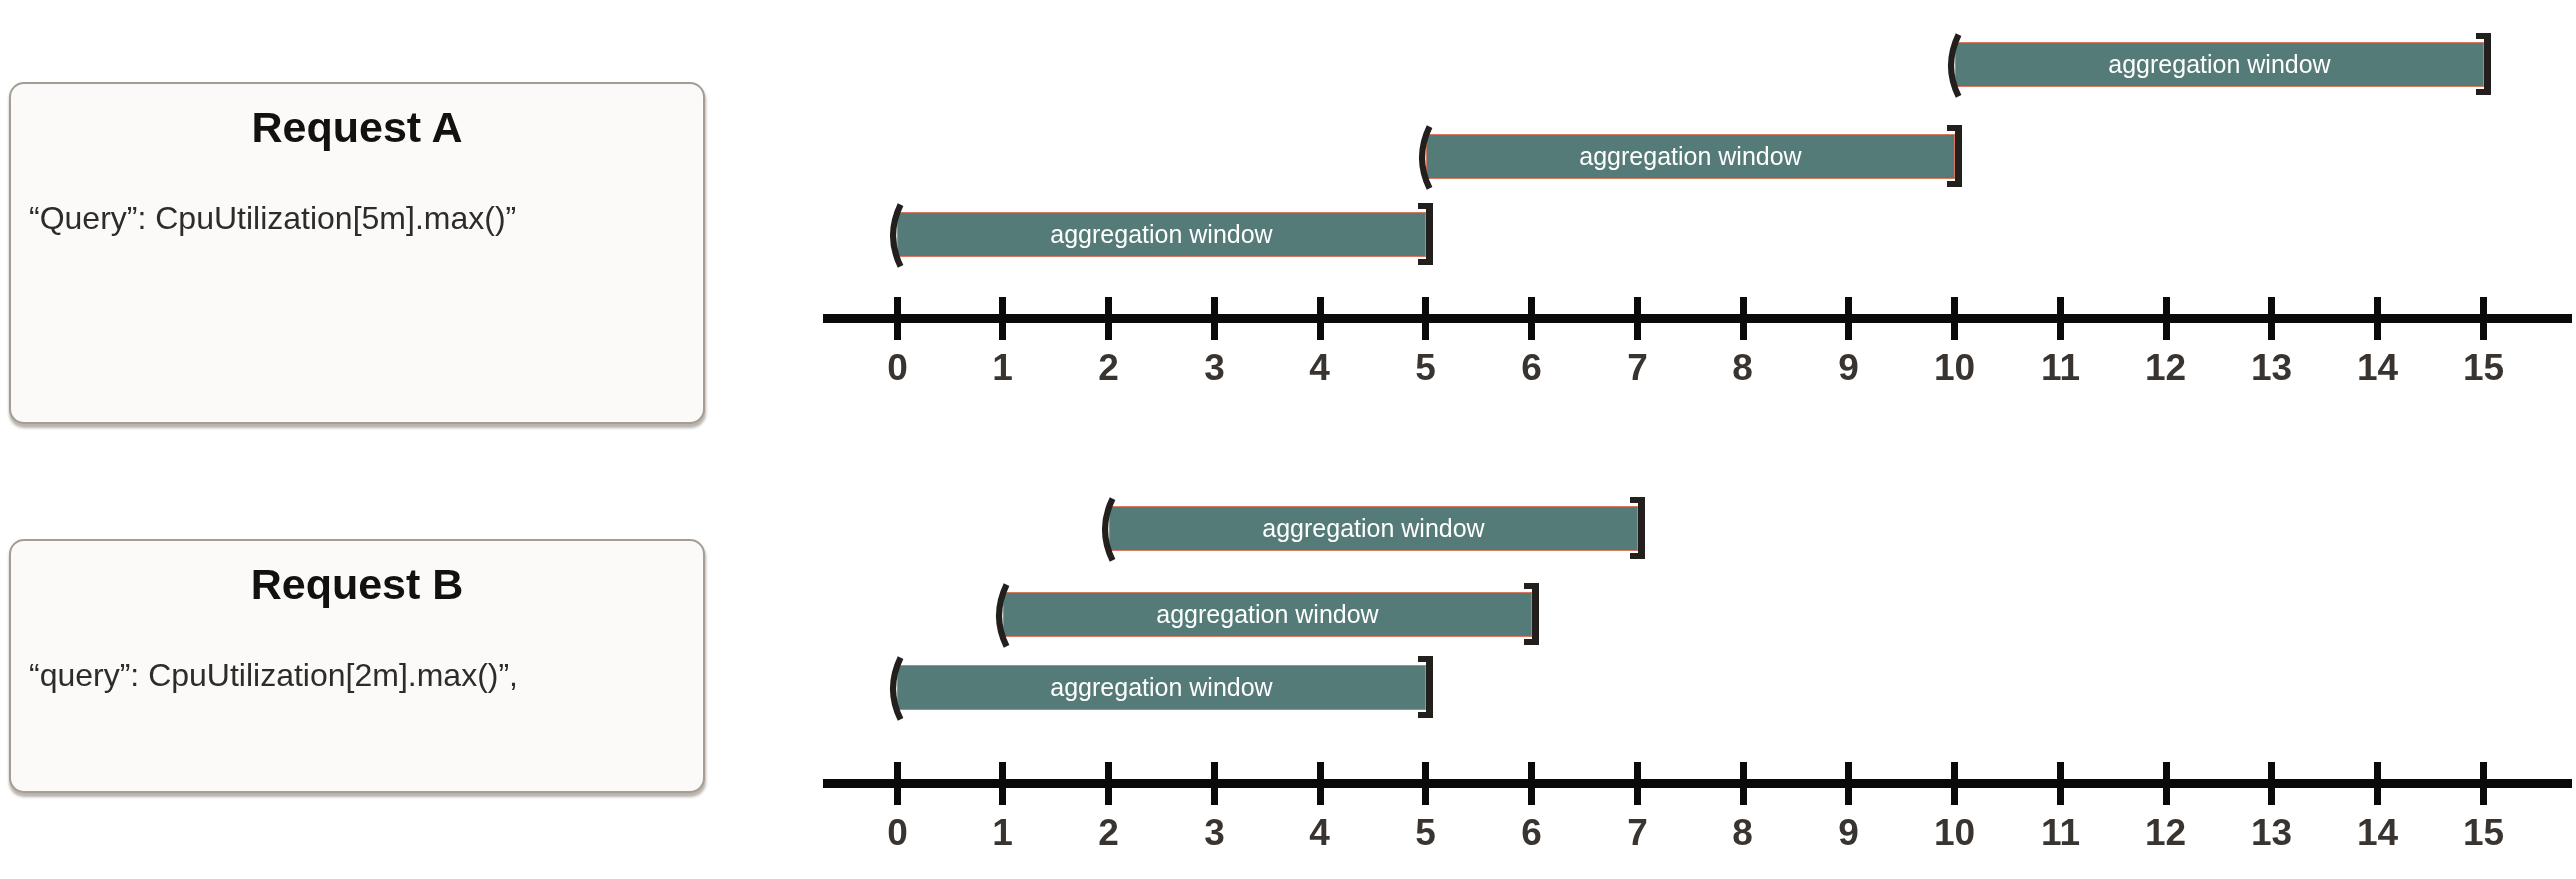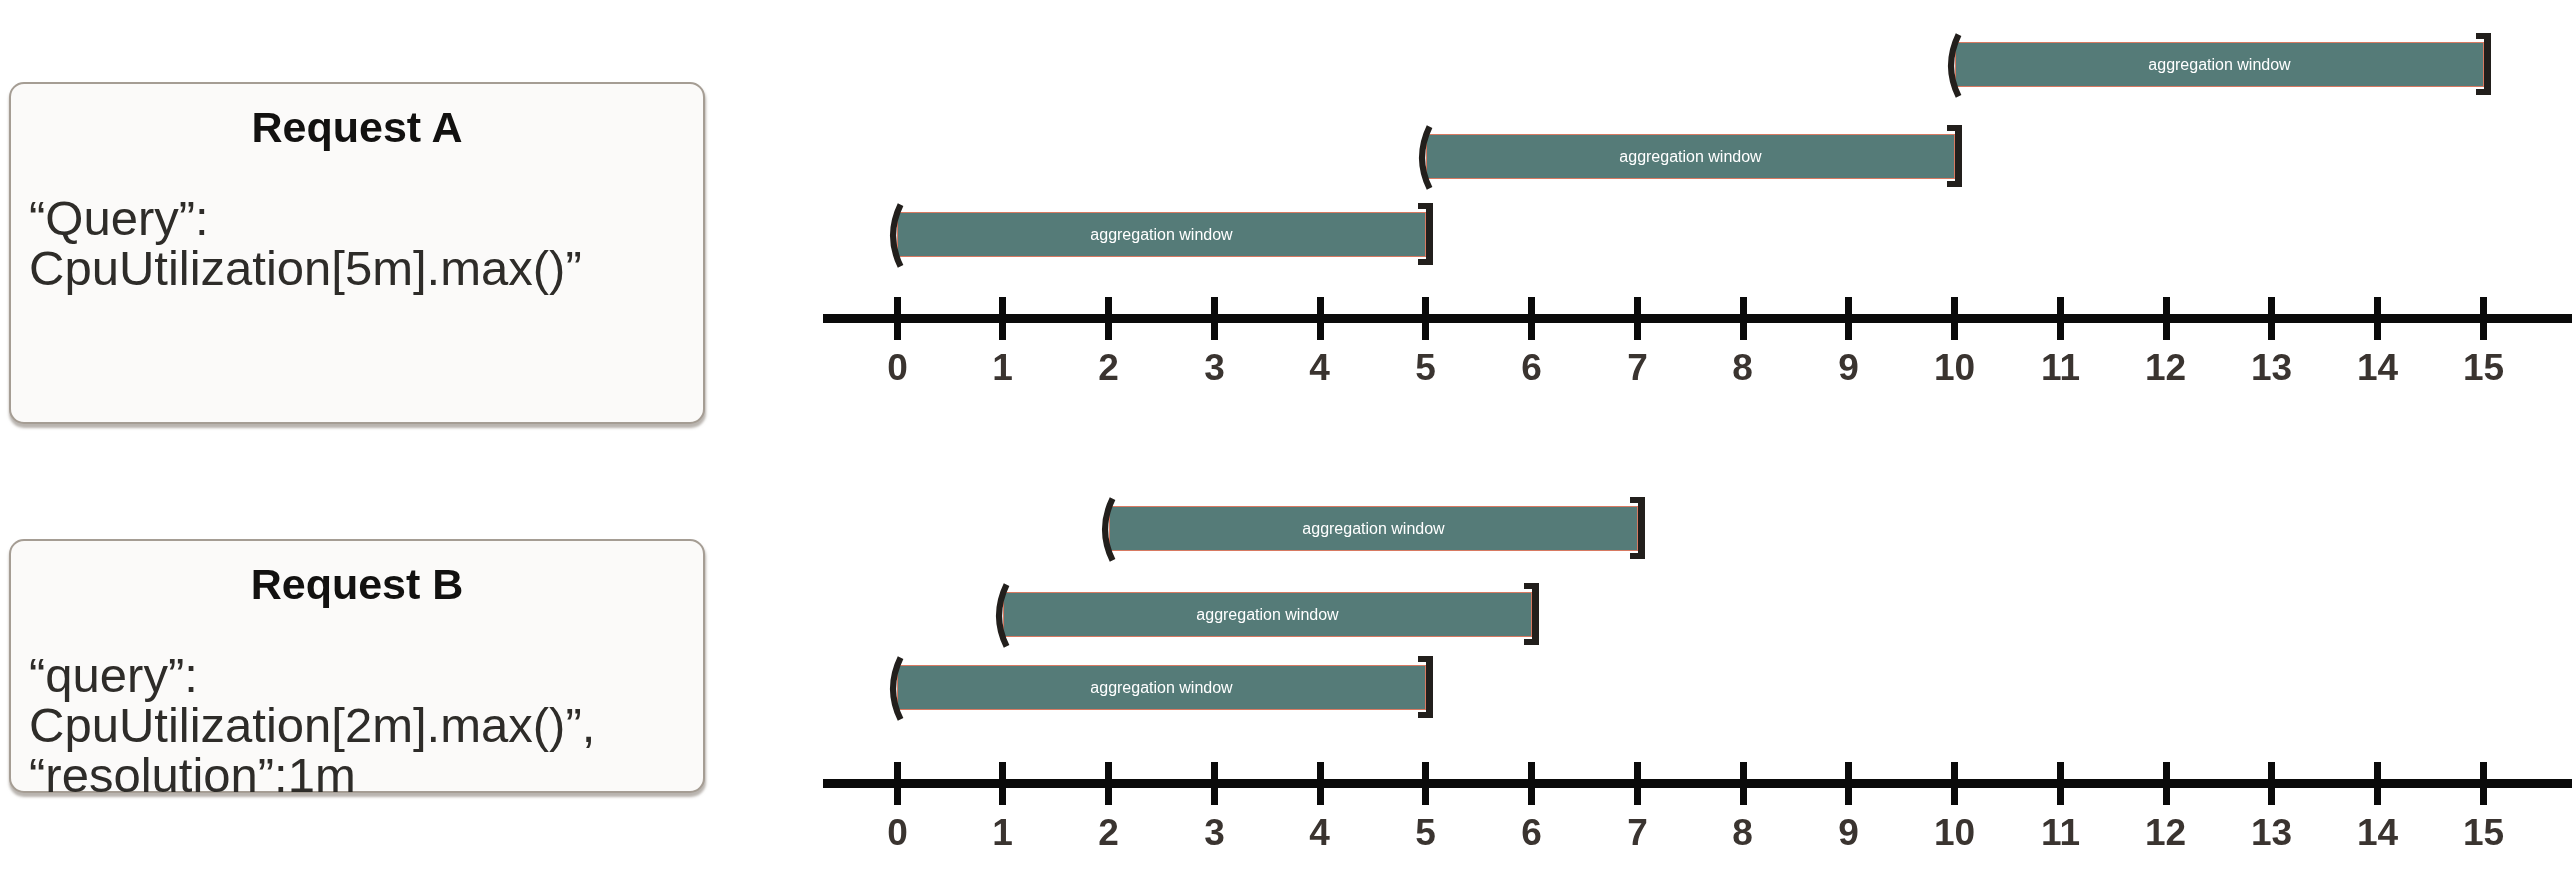--- a/index.html
+++ b/index.html
@@ -17,56 +17,55 @@
     background:var(--box-bg);border:2.7px solid var(--box-border);border-radius:15px;
     box-shadow:0.9px 3.6px 2.7px rgba(125,117,108,0.55);
   }
   #box-a{top:82px;height:342px;}
   #box-b{top:539px;height:254px;}
   .request-box h2{
     margin:18px 0 0 0;text-align:center;font-size:43px;line-height:50px;
     font-weight:bold;color:var(--title);
   }
   .request-box .line{
-    margin:0 18px;font-size:49px;line-height:50px;color:var(--body-text);
+    margin:0 18px;font-size:32px;line-height:50px;color:var(--body-text);
   }
   .request-box .line.first{margin-top:41px;}
   .timeline{position:absolute;left:0;top:0;width:2576px;height:879px;pointer-events:none;}
   .axis-line{position:absolute;height:9px;background:var(--axis);}
   .tick{position:absolute;width:7.1px;height:43px;background:var(--axis);}
   .tick-label{
     position:absolute;width:85px;text-align:center;
     font-size:37px;font-weight:bold;color:var(--tick-label);
   }
   .win{
     position:absolute;box-sizing:border-box;background:var(--bar-fill);
     border:1.8px solid var(--bar-border);
     display:flex;align-items:center;justify-content:center;
   }
-  .win-label{color:var(--bar-text);font-size:16px;white-space:nowrap;text-align:right;}
+  .win-label{color:var(--bar-text);font-size:25px;white-space:nowrap;text-align:right;}
   .paren{position:absolute;left:-16px;top:-12.5px;color:var(--bracket);}
   .rbracket{
     position:absolute;right:-8px;top:-9.8px;width:15px;height:62px;box-sizing:border-box;
     border-top:6.2px solid var(--bracket);
     border-right:7.1px solid var(--bracket);
     border-bottom:6.2px solid var(--bracket);
   }
 </style>
 </head>
 <body>
 
 <section class="request-box" id="box-a">
   <h2>Request A</h2>
   <p class="line first">“Query”: CpuUtilization[5m].max()”</p>
 </section>
 
 <section class="request-box" id="box-b">
   <h2>Request B</h2>
   <p class="line first">“query”: CpuUtilization[2m].max()”,</p>
-  <p class="line">“resolution”:1m</p>
 </section>
 
 <div class="timeline" id="timeline-a">
     <div class="axis-line" style="left: 823px; width: 1749px; top: 314px;"></div>
     <div class="tick" style="left: 894px; top: 297px;"></div>
     <div class="tick-label" style="left: 855px; top: 347px;">0</div>
     <div class="tick" style="left: 999px; top: 297px;"></div>
     <div class="tick-label" style="left: 960px; top: 347px;">1</div>
     <div class="tick" style="left: 1105px; top: 297px;"></div>
     <div class="tick-label" style="left: 1066px; top: 347px;">2</div>

